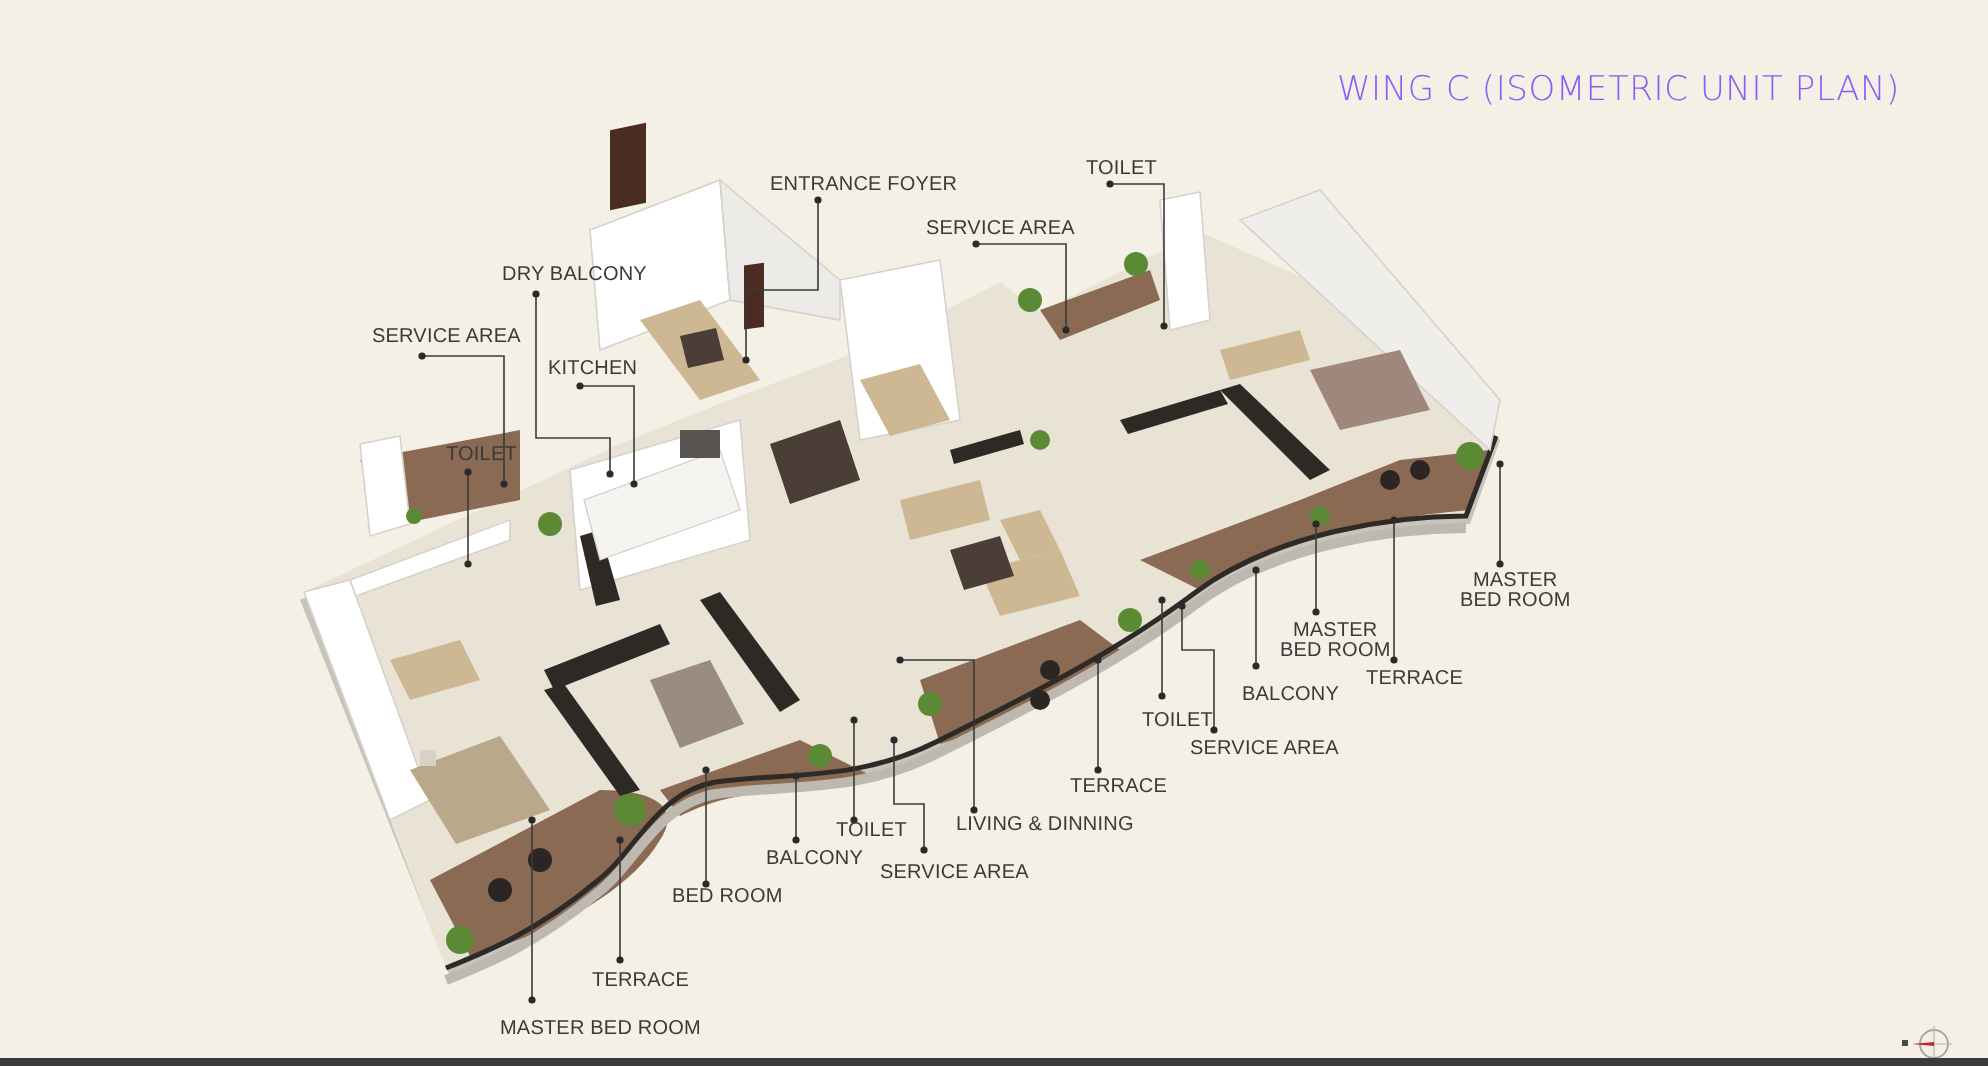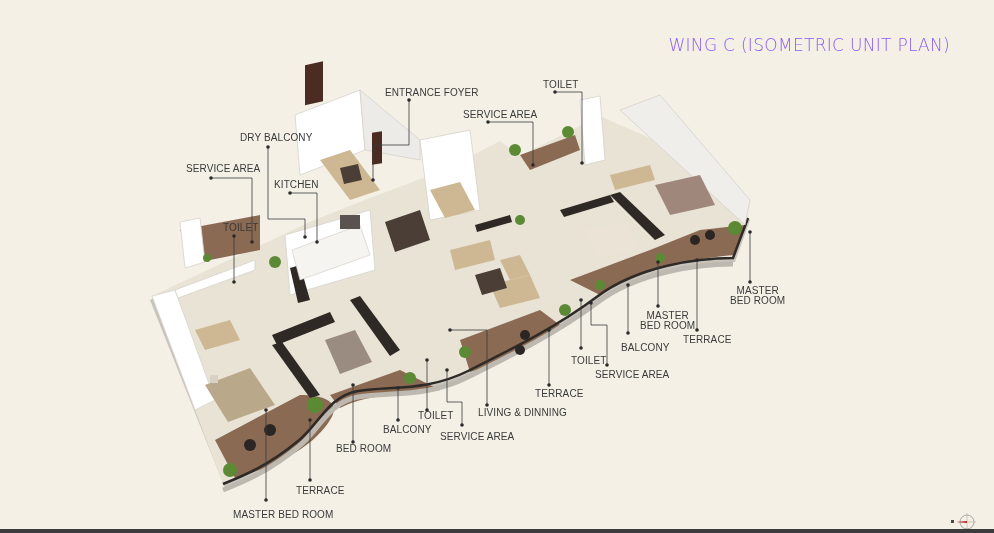--- a/index.html
+++ b/index.html
@@ -201,21 +201,21 @@
     <circle cx="353" cy="442" r="1.8"></circle>
       <circle cx="353" cy="385" r="1.8"></circle>
     <circle cx="310" cy="480" r="1.8"></circle>
       <circle cx="310" cy="420" r="1.8"></circle>
     <circle cx="266" cy="500" r="1.8"></circle>
       <circle cx="266" cy="410" r="1.8"></circle>
   </g>
 </svg>
 
 <div class="lbl" style="left:385px;top:88px;">ENTRANCE FOYER</div>
-<div class="lbl" style="left:240px;top:133px;">DRY BALCONY</div>
+<div class="lbl" style="left:251px;top:133px;">DRY BALCONY</div>
 <div class="lbl" style="left:186px;top:164px;">SERVICE AREA</div>
 <div class="lbl" style="left:274px;top:180px;">KITCHEN</div>
 <div class="lbl" style="left:223px;top:223px;">TOILET</div>
 <div class="lbl" style="left:463px;top:110px;">SERVICE AREA</div>
 <div class="lbl" style="left:543px;top:80px;">TOILET</div>
 
 <div class="lbl" style="left:730px;top:286px;">
   <div>MASTER</div>
   <div>BED ROOM</div>
 </div>
@@ -227,21 +227,21 @@
 <div class="lbl" style="left:621px;top:343px;">BALCONY</div>
 <div class="lbl" style="left:571px;top:356px;">TOILET</div>
 <div class="lbl" style="left:595px;top:370px;">SERVICE AREA</div>
 <div class="lbl" style="left:535px;top:389px;">TERRACE</div>
 <div class="lbl" style="left:478px;top:408px;">LIVING &amp; DINNING</div>
 <div class="lbl" style="left:440px;top:432px;">SERVICE AREA</div>
 <div class="lbl" style="left:418px;top:411px;">TOILET</div>
 <div class="lbl" style="left:383px;top:425px;">BALCONY</div>
 <div class="lbl" style="left:336px;top:444px;">BED ROOM</div>
 <div class="lbl" style="left:296px;top:486px;">TERRACE</div>
-<div class="lbl" style="left:233px;top:510px;">MASTER BED ROOM</div>
+<div class="lbl" style="left:250px;top:510px;">MASTER BED ROOM</div>
 
 <svg class="compass" viewBox="0 0 30 20">
   <circle cx="17" cy="12" r="7" fill="none" stroke="#a9a6a2" stroke-width="1"></circle>
   <line x1="17" y1="3" x2="17" y2="20" stroke="#b5b2ae" stroke-width="0.6"></line>
   <line x1="8" y1="12" x2="26" y2="12" stroke="#b5b2ae" stroke-width="0.6"></line>
   <path d="M6,12 L17,11 L17,13 Z" fill="#c0282a"></path>
   <rect x="1" y="10" width="3" height="3" fill="#4a4a4a"></rect>
 </svg>
 
 <div class="bottombar"></div>

